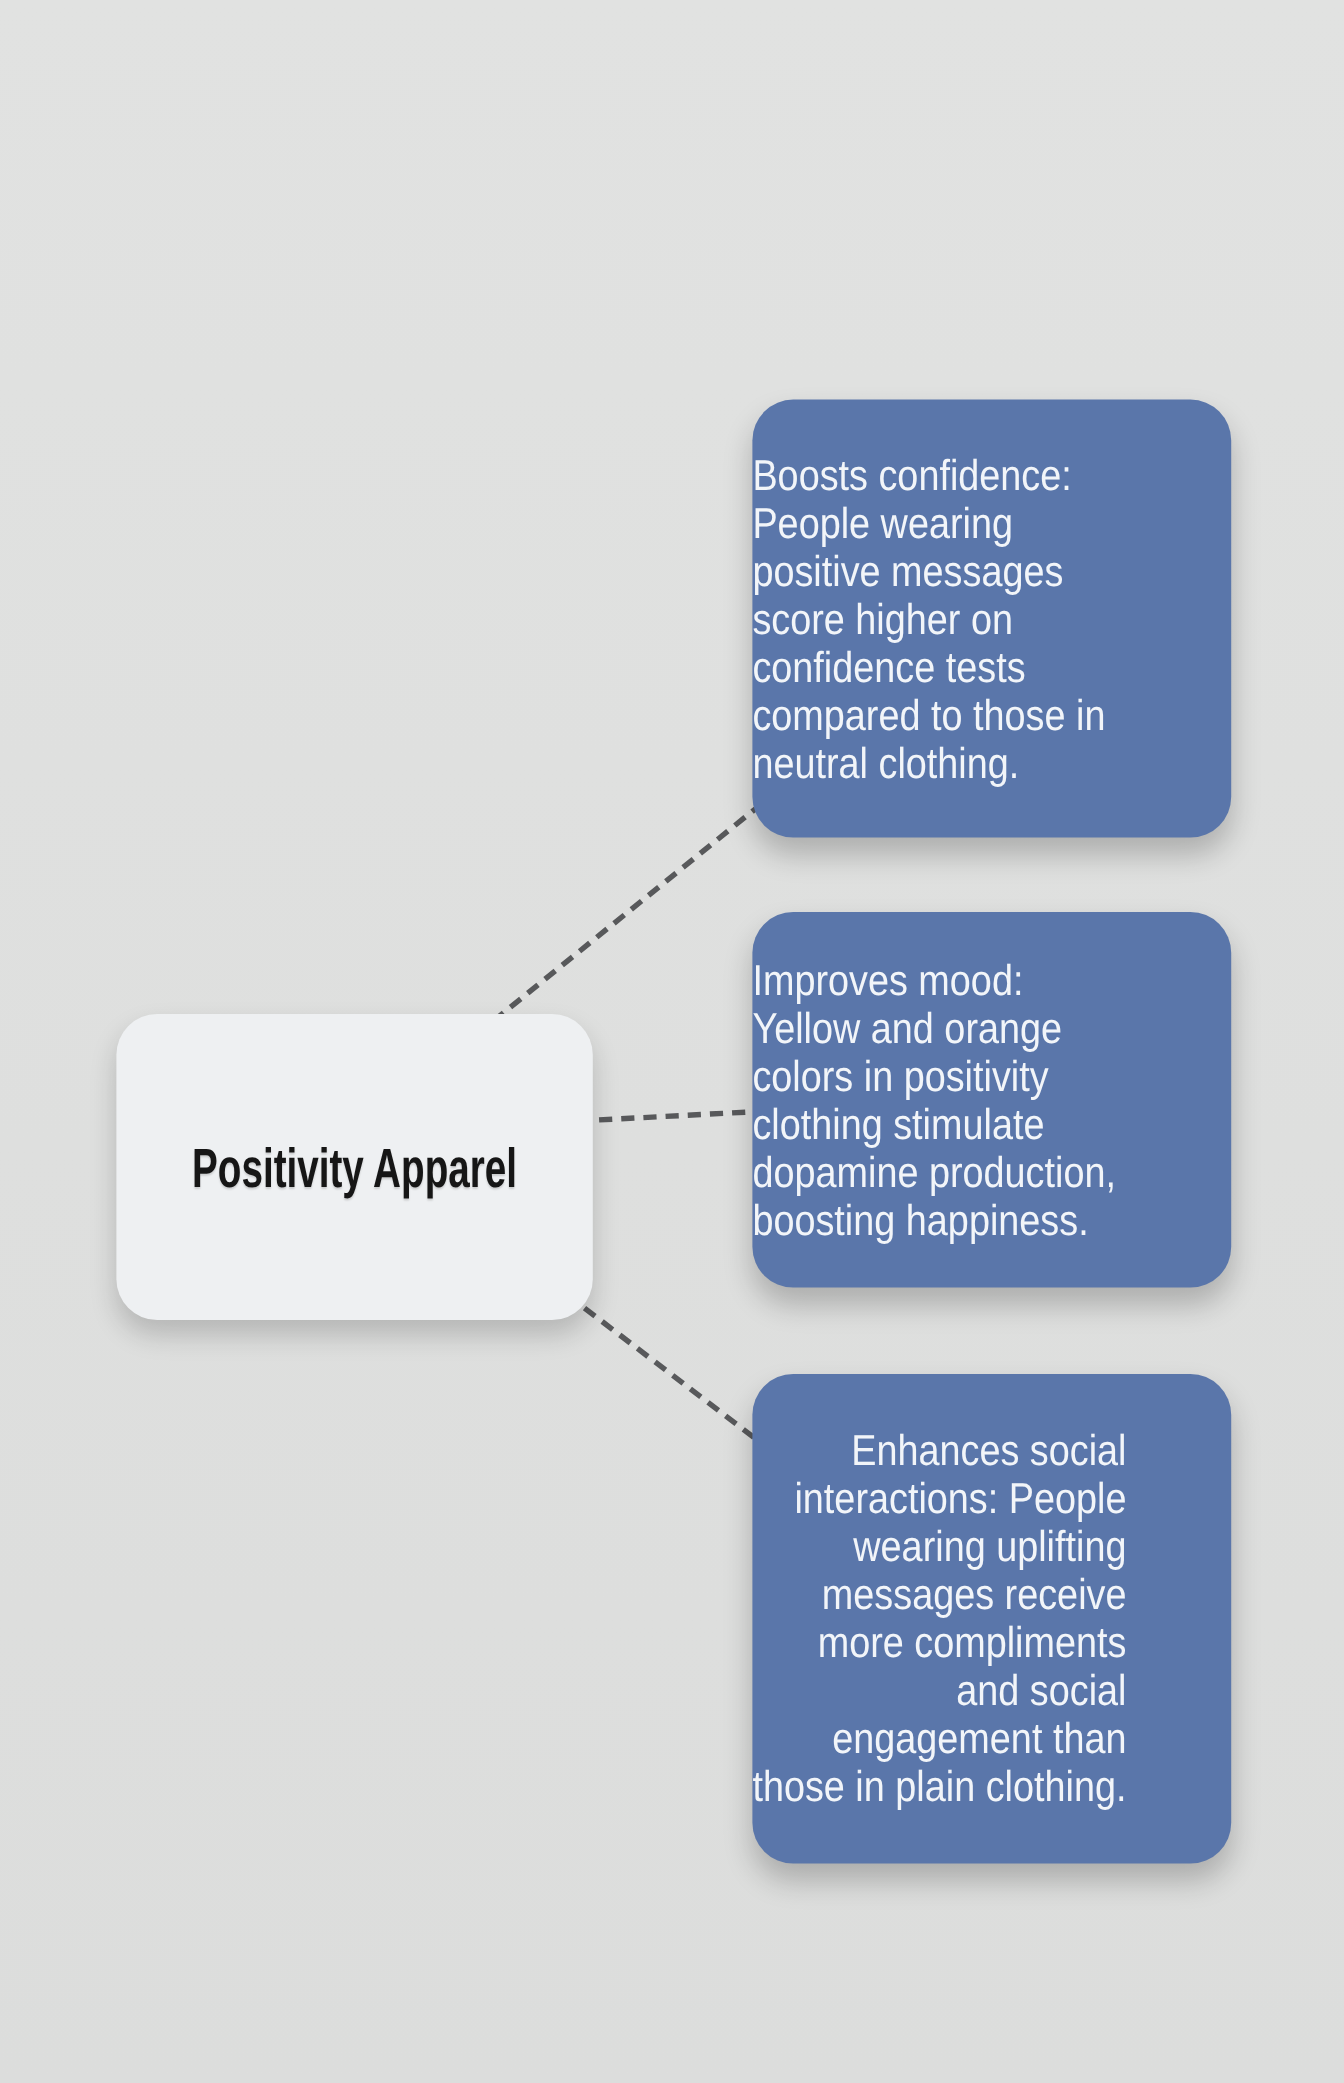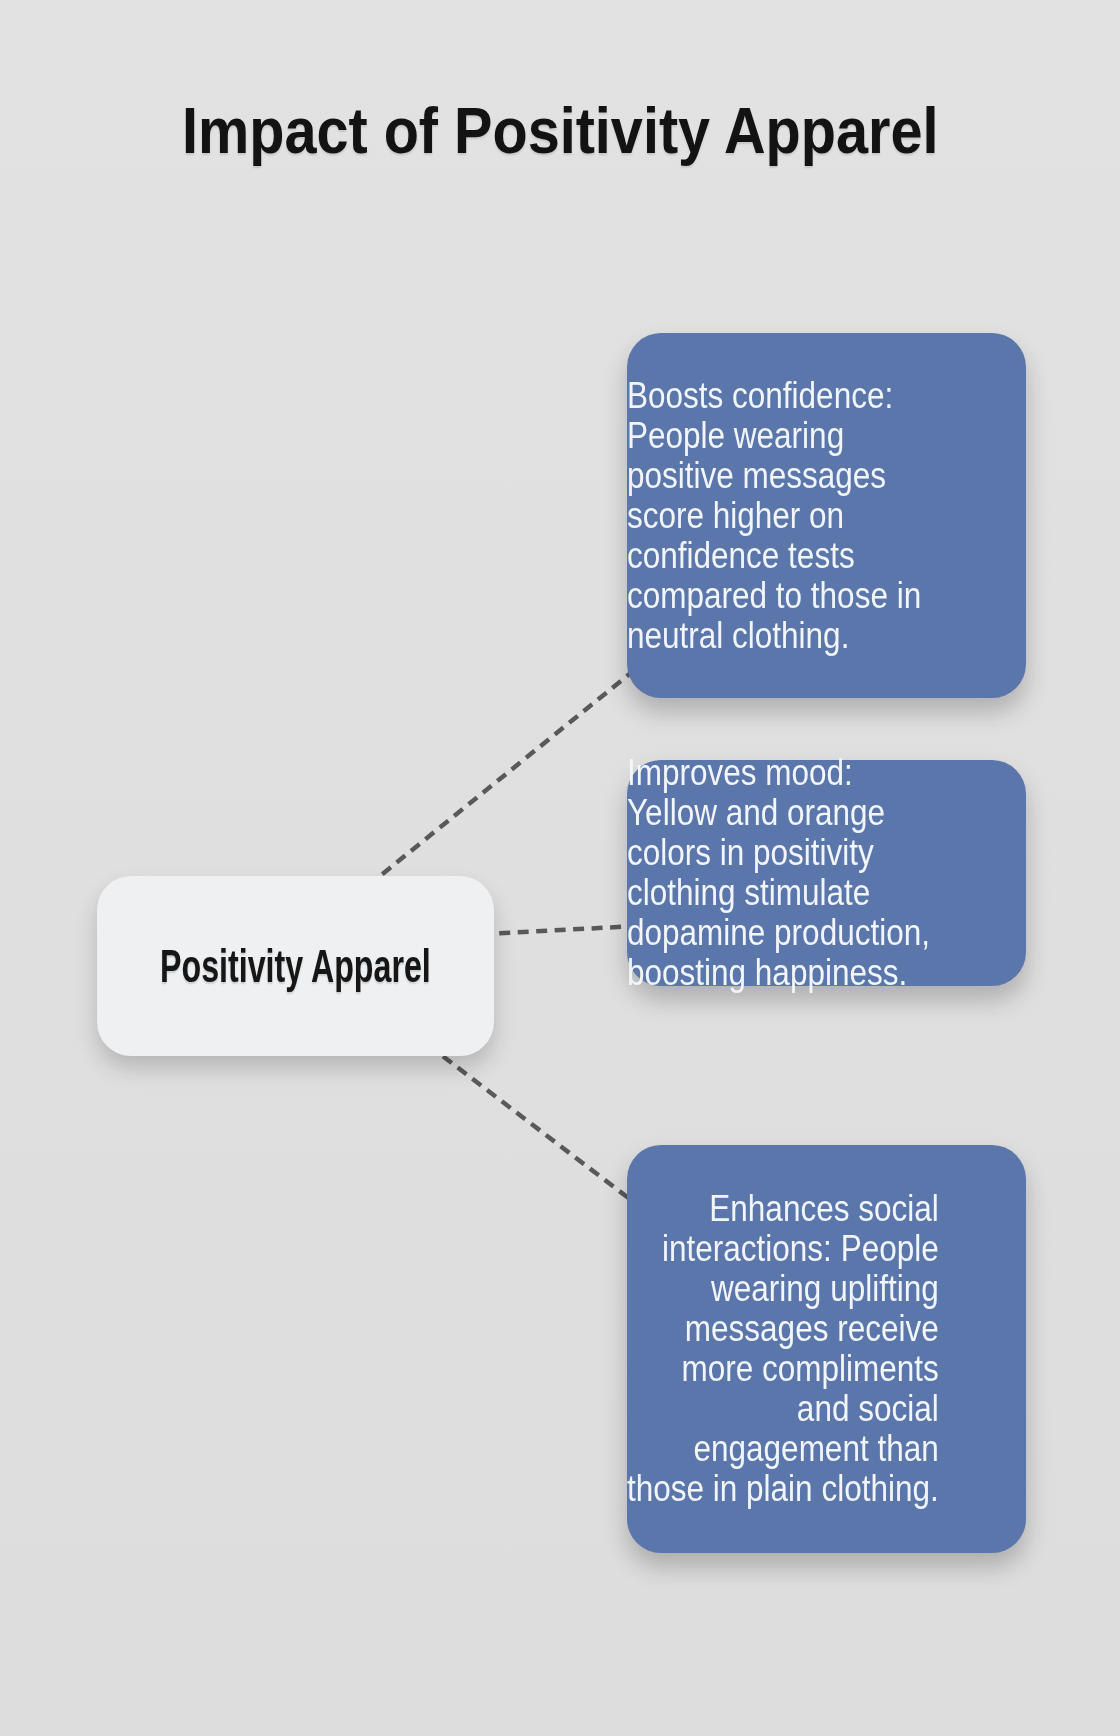--- a/index.html
+++ b/index.html
@@ -41,29 +41,28 @@
     width: 1120px;
     height: 1736px;
     z-index: 0;
   }
 
   .node {
     position: absolute;
     left: 97px;
     top: 845px;
     width: 397px;
-    height: 180px;
+    height: 255px;
     background: #eef0f2;
     border-radius: 34px;
     box-shadow: 0 12px 22px rgba(0,0,0,0.18);
     display: flex;
     align-items: center;
     justify-content: center;
     z-index: 2;
-    margin-top: 31px;
   }
   .node .node-text {
     font-size: 46px;
     font-weight: 700;
     color: #161616;
     transform: scaleX(0.70);
     transform-origin: center center;
     white-space: nowrap;
     text-shadow: 0 2px 2px rgba(0,0,0,0.15);
   }
@@ -74,41 +73,38 @@
     width: 399px;
     background: #5a76aa;
     border-radius: 34px;
     box-shadow: 0 14px 24px rgba(0,0,0,0.22);
     display: flex;
     align-items: center;
     z-index: 1;
     padding-right: 10px;
   }
   .branch-1 { top: 333px;  height: 365px; }
-  .branch-2 { top: 760px;  height: 226px; }
+  .branch-2 { top: 760px;  height: 313px; }
   .branch-3 { top: 1145px; height: 408px; text-align: right; }
 
   .branch .branch-text {
     font-size: 36px;
     font-weight: 400;
     color: #f2f5f9;
     line-height: 40px;
     white-space: pre-line;
     transform: scaleX(0.875);
     transform-origin: left center;
   }
 </style>
 </head>
 <body>
 
 <div class="canvas">
 
-  <div class="title">
-    <div class="title-text">Impact of Positivity Apparel</div>
-  </div>
 
   <svg class="connectors" viewBox="0 0 1120 1736" xmlns="http://www.w3.org/2000/svg">
     <line x1="296" y1="944" x2="826" y2="515" stroke-width="4.5" stroke-dasharray="11 7.5" stroke="#58595b"></line>
     <line x1="296" y1="944" x2="826" y2="916" stroke-width="4.5" stroke-dasharray="11 7.5" stroke="#58595b"></line>
     <line x1="296" y1="944" x2="826" y2="1349" stroke-width="4.5" stroke-dasharray="11 7.5" stroke="#58595b"></line>
   </svg>
 
   <div class="node">
     <div class="node-text">Positivity Apparel</div>
   </div>

